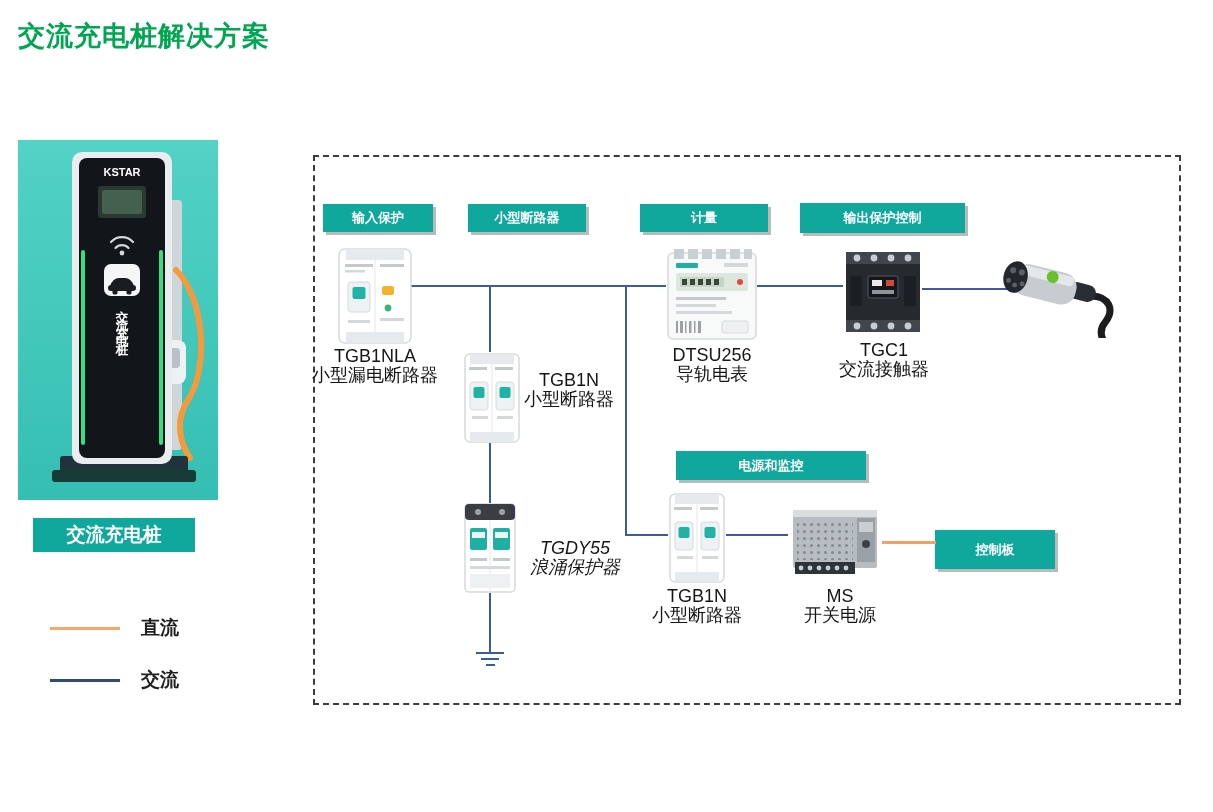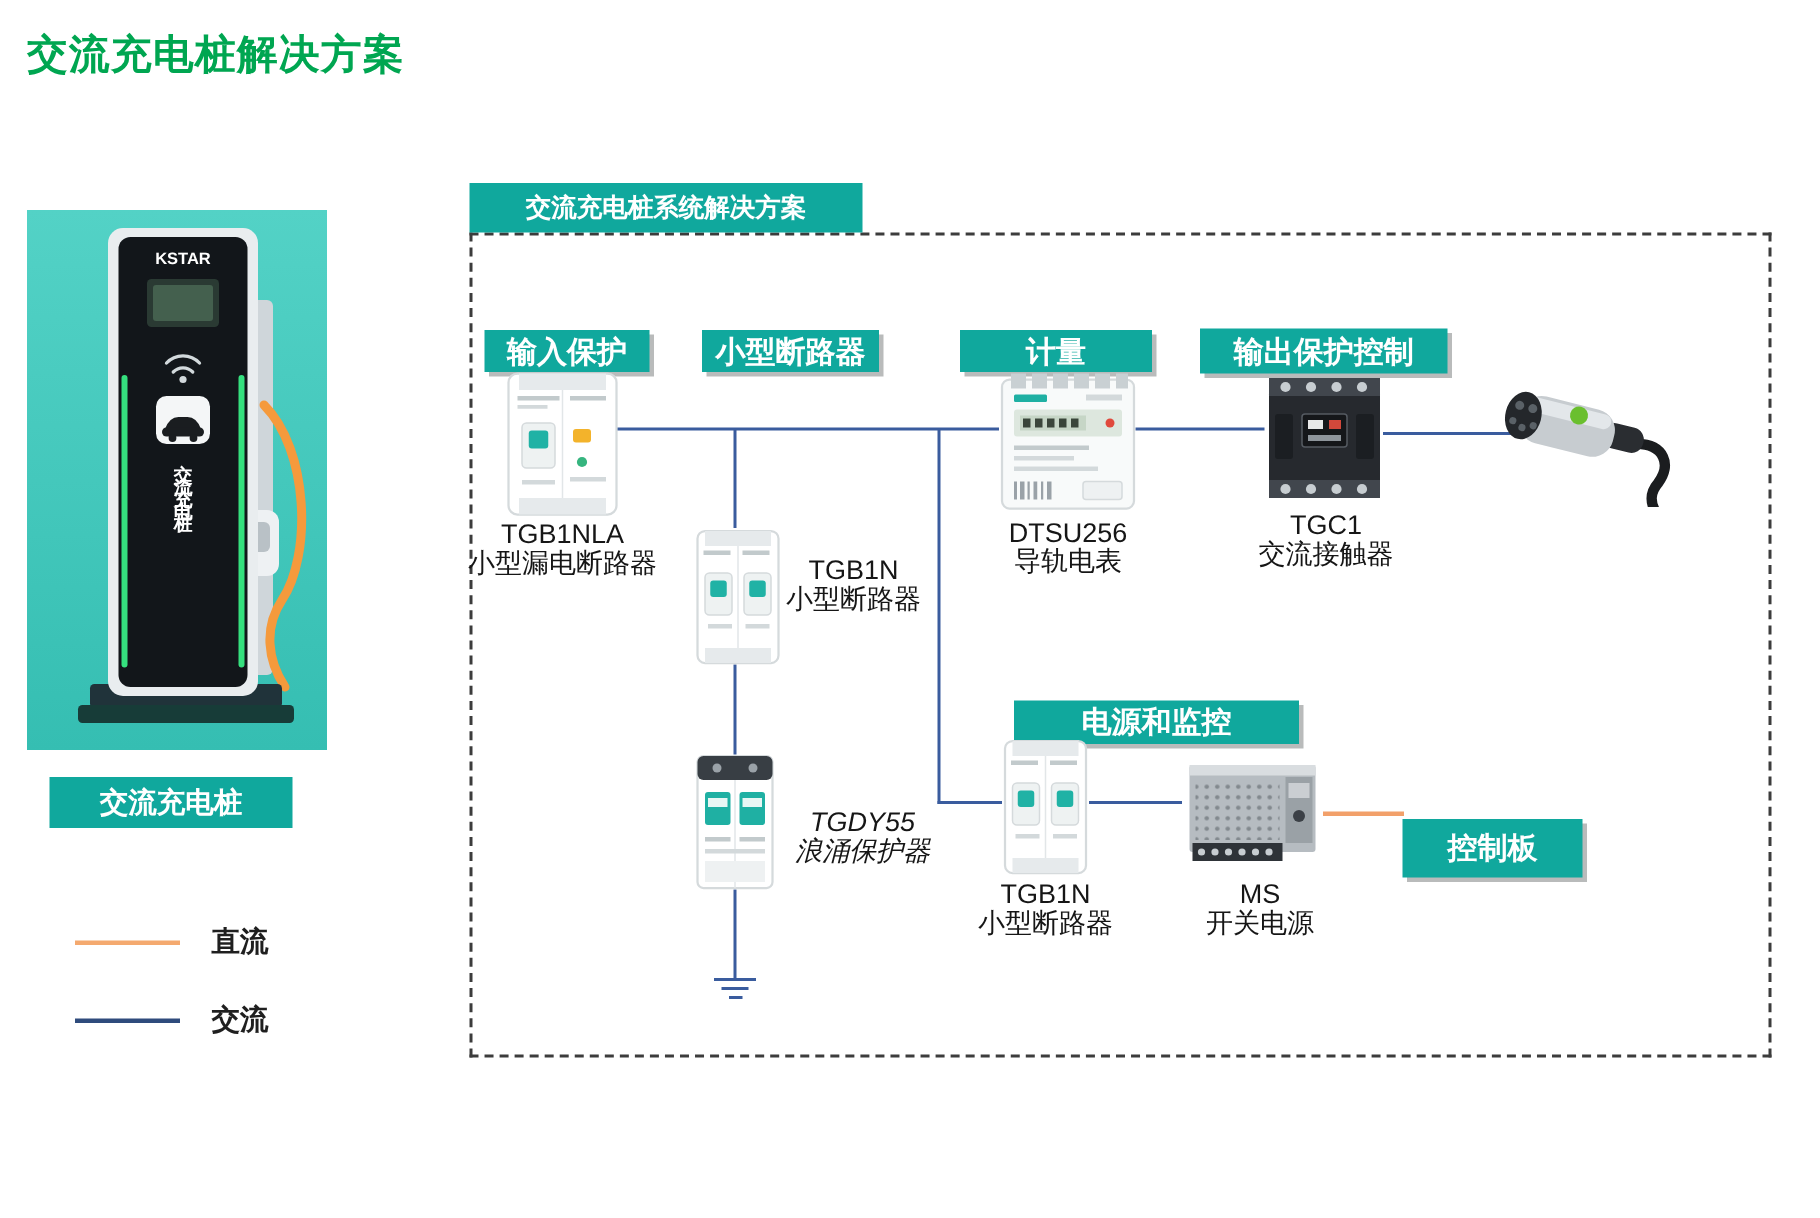--- a/index.html
+++ b/index.html
@@ -10,21 +10,21 @@
                 color:#00A651; letter-spacing:1px; }
 
   
   .photo { position:absolute; left:18px; top:140px; width:200px; height:360px;
            background:linear-gradient(180deg,#53d2c6,#35beb2); }
   .pile-vtext { position:absolute; left:95px; top:160px; writing-mode:vertical-rl;
                 color:#ffffff; font-size:12.5px; font-weight:bold; letter-spacing:8px; }
 
   .badge { position:absolute; background:#10A89D; color:#ffffff; font-weight:bold;
            display:flex; align-items:center; justify-content:center; text-align:center; }
-  .badge.t3d { box-shadow:3px 3px 0 rgba(55,60,60,0.35); font-size:20px;margin-top:16px; }
+  .badge.t3d { box-shadow:3px 3px 0 rgba(55,60,60,0.35); font-size:13px; }
   .product-badge { left:33px; top:518px; width:162px; height:34px; font-size:19px; }
   .diagram-title { left:313px; top:122px; width:262px; height:33px; font-size:17px; }
 
   
   .legend-line { position:absolute; height:3px; }
   .legend-label { position:absolute; font-size:19px; font-weight:bold; color:#1f1f1f; }
 
   
   .dashed-box { position:absolute; left:313px; top:155px; width:868px; height:550px;
                 border:2px dashed #3c3c3c; }
@@ -77,21 +77,20 @@
   </div>
 
   <div class="badge product-badge">交流充电桩</div>
 
   <div class="legend-line" style="left:50px; top:627px; width:70px; background:#F4A96F;"></div>
   <div class="legend-label" style="left:141px; top:615px;">直流</div>
   <div class="legend-line" style="left:50px; top:679px; width:70px; background:#2F4B7C;"></div>
   <div class="legend-label" style="left:141px; top:667px;">交流</div>
 
   <div class="dashed-box"></div>
-  <div class="badge diagram-title">交流充电桩系统解决方案</div>
 
   <div class="badge t3d" style="left:323px; top:204px; width:110px; height:28px;">输入保护</div>
   <div class="badge t3d" style="left:468px; top:204px; width:118px; height:28px;">小型断路器</div>
   <div class="badge t3d" style="left:640px; top:204px; width:128px; height:28px;">计量</div>
   <div class="badge t3d" style="left:800px; top:203px; width:165px; height:30px;">输出保护控制</div>
   <div class="badge t3d" style="left:676px; top:451px; width:190px; height:29px;">电源和监控</div>
   <div class="badge t3d" style="left:935px; top:530px; width:120px; height:39px;">控制板</div>
 
   <div class="hline" style="left:410px; top:285px; width:256px;"></div>
   <div class="hline" style="left:757px; top:285px; width:86px;"></div>

